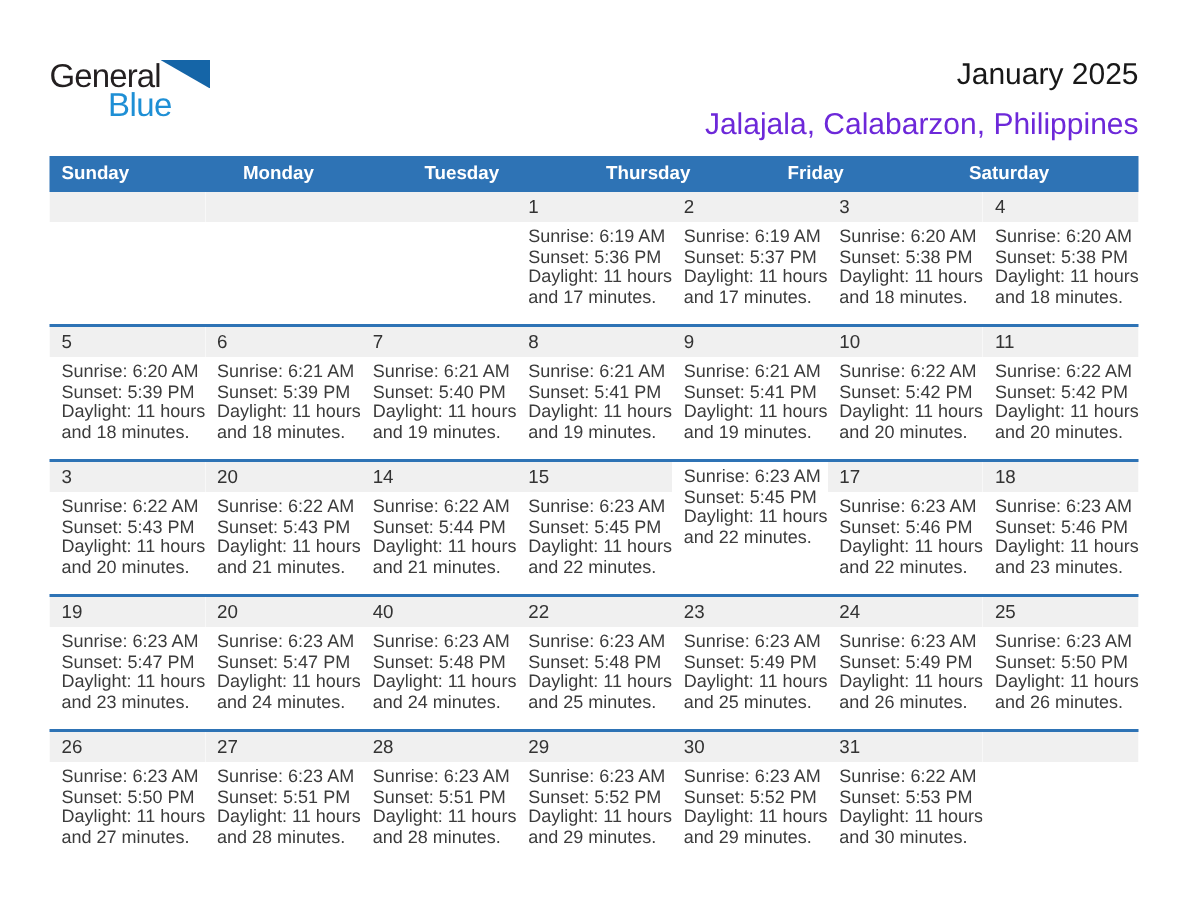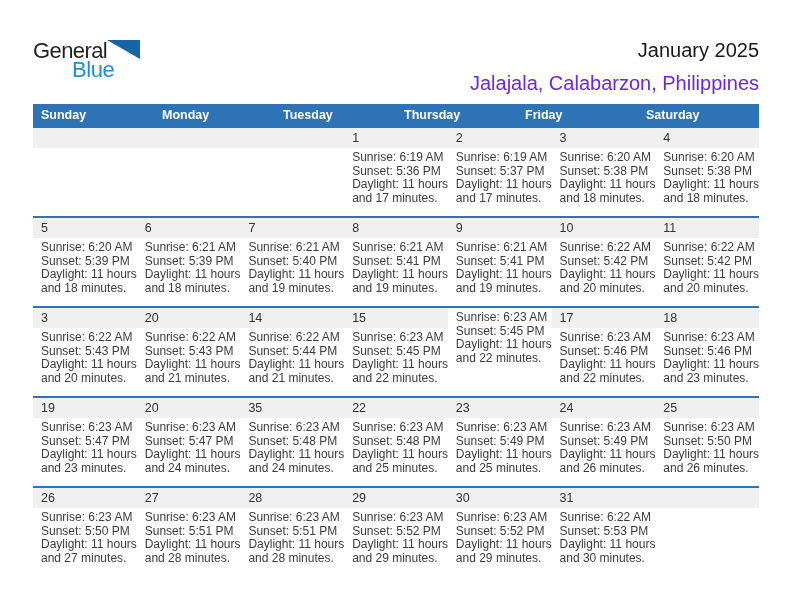--- a/index.html
+++ b/index.html
@@ -248,21 +248,21 @@
           <div class="cell">
             <div class="num-band">20</div>
             <div class="cell-body">
               <div class="line">Sunrise: 6:23 AM</div>
               <div class="line">Sunset: 5:47 PM</div>
               <div class="line">Daylight: 11 hours</div>
               <div class="line">and 24 minutes.</div>
             </div>
           </div>
           <div class="cell">
-            <div class="num-band">35</div>
+            <div class="num-band">40</div>
             <div class="cell-body">
               <div class="line">Sunrise: 6:23 AM</div>
               <div class="line">Sunset: 5:48 PM</div>
               <div class="line">Daylight: 11 hours</div>
               <div class="line">and 24 minutes.</div>
             </div>
           </div>
           <div class="cell">
             <div class="num-band">22</div>
             <div class="cell-body">

